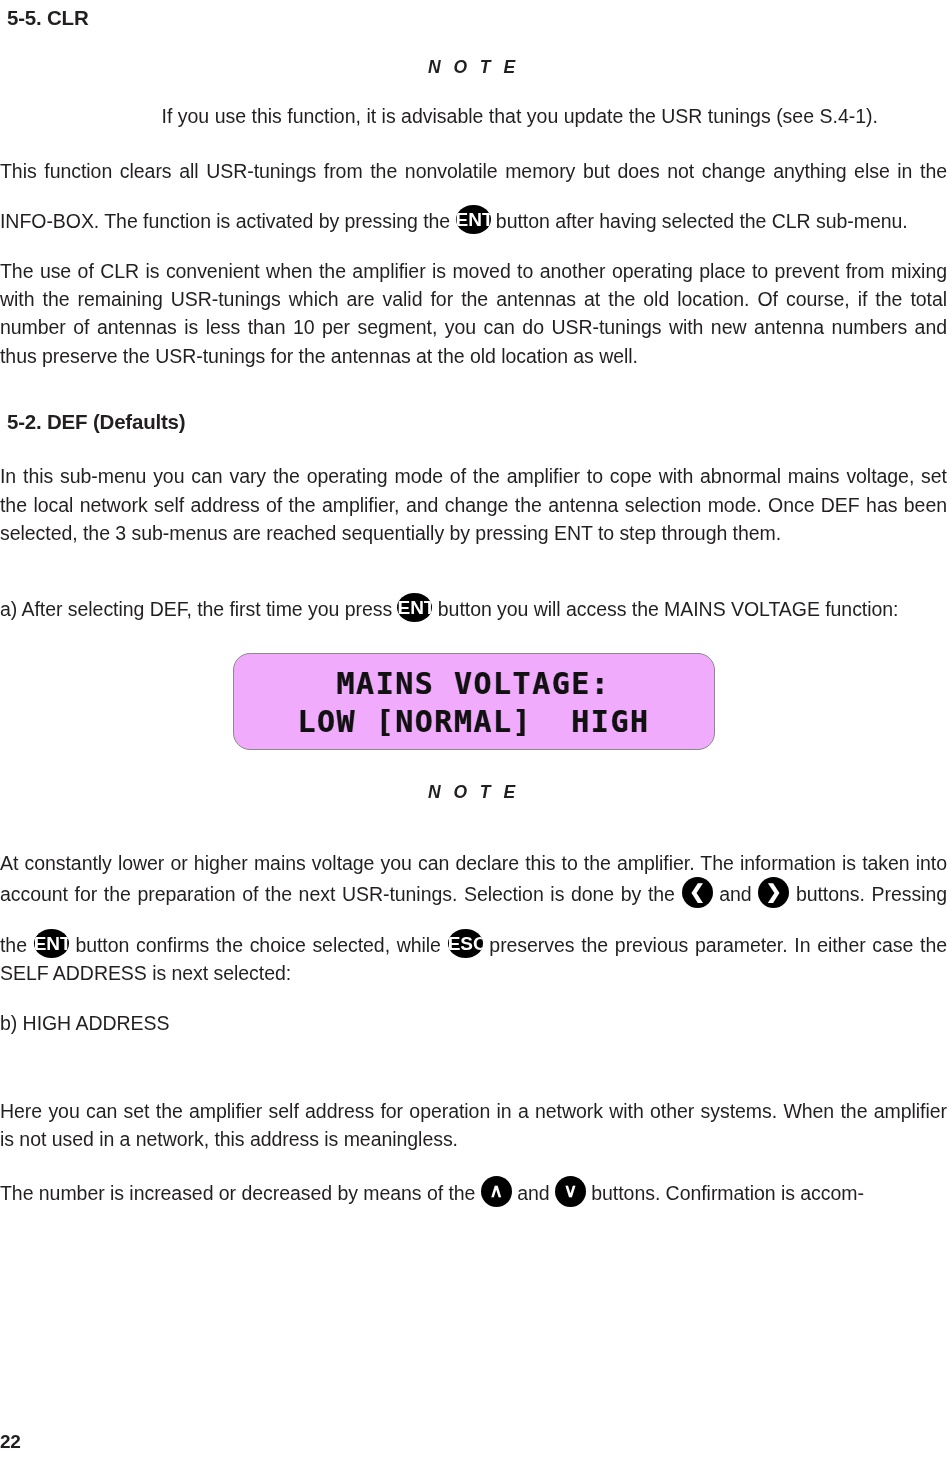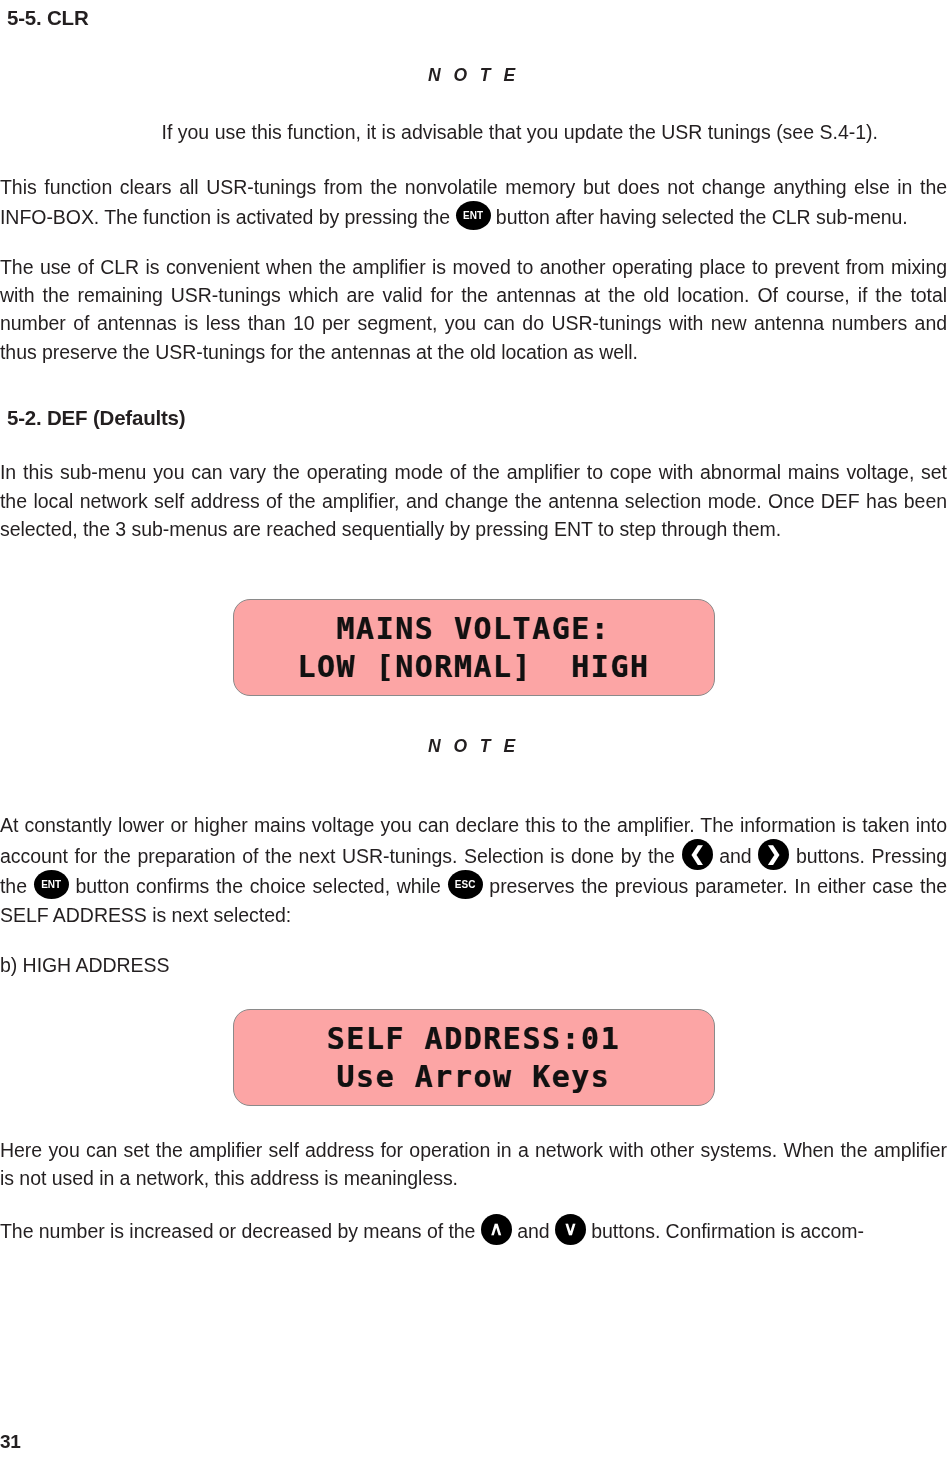--- a/index.html
+++ b/index.html
@@ -38,21 +38,21 @@
     letter-spacing: -0.2px;
     line-height: 1.1;
   }
 
   .note-head {
     text-align: center;
     font-style: italic;
     font-weight: bold;
     font-size: 17.5px;
     letter-spacing: 4px;
-    margin: 10px;
+    margin: 2px;
     padding: 0;
   }
 
   p.body-text {
     font-size: 19.5px;
     line-height: 28.2px;
     text-align: justify;
     margin: 0;
     padding: 0;
     letter-spacing: -0.05px;
@@ -77,44 +77,45 @@
     text-align: center;
     font-weight: bold;
     font-family: "Liberation Sans", sans-serif;
     overflow: hidden;
     position: relative;
   }
   .keycap.text {
     width: 35px;
     height: 29px;
     line-height: 29px;
-    font-size: 10px;
+    font-size: 19px;
     letter-spacing: 0px;
     border-radius: 50% / 50%;
+    margin-top: 20px;
   }
   .keycap.arrow {
     width: 31px;
     height: 31px;
     line-height: 31px;
     font-size: 17px;
     vertical-align: -7px;
   }
   .keycap.arrow .glyph {
     display: block;
     width: 31px;
     height: 31px;
     line-height: 30px;
     font-size: 19px;
     font-weight: bold;
   }
 
   
   .lcd {
     box-sizing: border-box;
-    background: #fca5a5;
+    background: #f0abfc;
     border: 1.5px solid #8a8a8a;
     border-radius: 17px;
     width: 482px;
     height: 97px;
     margin: 0 auto;
     display: flex;
     flex-direction: column;
     justify-content: center;
     align-items: center;
     padding-top: 2px;
@@ -177,20 +178,23 @@
     <div class="sp-34"></div>
 
     <h2 class="section-head">5-2. DEF (Defaults)</h2>
 
     <div class="sp-22"></div>
 
     <p class="body-text">In this sub-menu you can vary the operating mode of the amplifier to cope with abnormal mains voltage, set the local network self address of the amplifier, and change the antenna selection mode.  Once DEF has been selected, the 3 sub-menus are reached sequentially by pressing ENT to step through them.</p>
 
     <div class="sp-26"></div>
 
+    <p class="body-text">
+      <span>a) After selecting DEF, the first time you press </span><span class="keycap text">ENT</span><span> button you will access the MAINS VOLTAGE function:</span>
+    </p>
 
     <div class="sp-30"></div>
 
     <div class="lcd">
       <div class="lcd-line">MAINS VOLTAGE:</div>
       <div class="lcd-line">LOW [NORMAL]  HIGH</div>
     </div>
 
     <div class="sp-30"></div>
 
@@ -204,31 +208,27 @@
     <p class="body-text">
       <span>At constantly lower or higher mains voltage you can declare this to the amplifier. The information is taken into account for the preparation of the next USR-tunings. Selection is done by the </span><span class="keycap arrow"><span class="glyph">❮</span></span><span> and </span><span class="keycap arrow"><span class="glyph">❯</span></span><span> buttons. Pressing the </span><span class="keycap text">ENT</span><span> button confirms the choice selected, while </span><span class="keycap text">ESC</span><span> preserves the previous parameter. In either case the SELF ADDRESS is next selected:</span>
     </p>
 
     <div class="sp-22"></div>
 
     <p class="body-text nojust">b) HIGH ADDRESS</p>
 
     <div class="sp-30"></div>
 
-    <div class="lcd">
-      <div class="lcd-line">SELF ADDRESS:01</div>
-      <div class="lcd-line">Use Arrow Keys</div>
-    </div>
 
     <div class="sp-30"></div>
 
     <p class="body-text">Here you can set the amplifier self address for operation in a network with other systems. When the amplifier is not used in a network, this address is meaningless.</p>
 
     <div class="sp-22"></div>
 
     <p class="body-text">
       <span>The number is increased or decreased by means of the </span><span class="keycap arrow"><span class="glyph">∧</span></span><span> and </span><span class="keycap arrow"><span class="glyph">∨</span></span><span> buttons. Confirmation is accom-</span>
     </p>
 
   </div>
 
-  <div class="page-number">31</div>
+  <div class="page-number">22</div>
 </div>
 
 </body></html>

